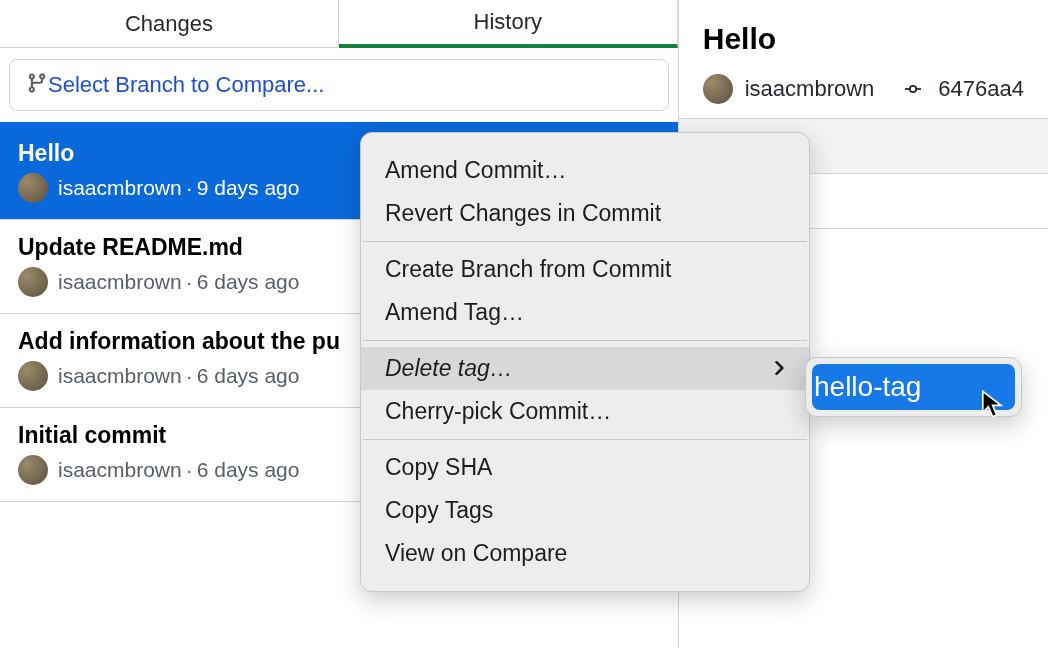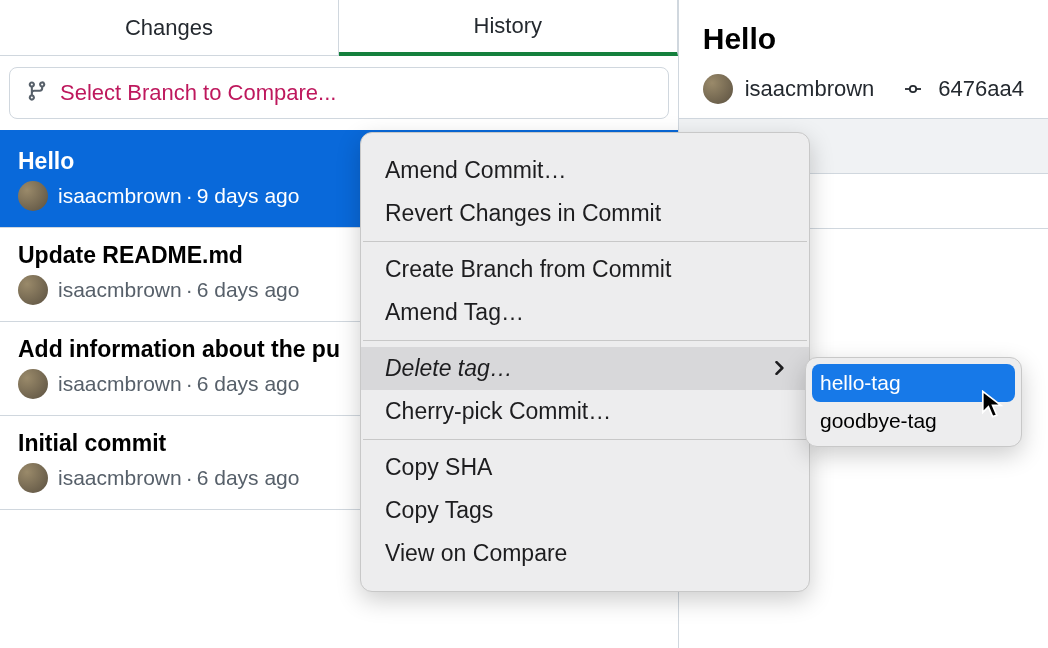--- a/index.html
+++ b/index.html
@@ -24,21 +24,21 @@
       border-right: 1px solid #d0d7de;
       display: flex;
       flex-direction: column;
     }
     .right-panel {
       flex: 1;
       padding: 0;
     }
     .tabs {
       display: flex;
-      height: 56px;
+      height: 48px;
       border-radius: 21px;
     }
     .tab {
       flex: 1;
       display: flex;
       align-items: center;
       justify-content: center;
       font-size: 22px;
       color: #24292f;
       cursor: pointer;
@@ -49,22 +49,21 @@
       border-bottom: 4px solid #15803d;
       font-weight: 400;
     }
     .branch-selector {
       margin: 11px 9px;
       border: 1px solid #d0d7de;
       border-radius: 8px;
       padding: 12px 16px;
       display: flex;
       align-items: center;
-      gap: 12px;
-      color: #be185d;
+      color: #1d4ed8;
       font-size: 22px;
       cursor: pointer;
     }
     .branch-icon {
       width: 22px;
       height: 26px;
       flex-shrink: 0;
     }
     .commit-list {
       flex: 1;
@@ -174,22 +173,22 @@
       top: 357px;
       left: 805px;
       width: 217px;
       background: #ededee;
       border: 1px solid #c8c8c8;
       border-radius: 12px;
       box-shadow: 0 8px 24px rgba(0,0,0,0.2);
       padding: 6px;
     }
     .submenu-item {
-      padding: 7px 8px;
-      font-size: 21px;
+      padding: 7px 2px;
+      font-size: 28px;
       border-radius: 8px;
       cursor: pointer;
     }
     .submenu-item.selected {
       background: #1779e8;
       color: #fff;
     }
     
     .cursor {
       position: absolute;
@@ -317,20 +316,19 @@
   <div class="menu-item">
     <span>Copy Tags</span>
   </div>
   <div class="menu-item">
     <span>View on Compare</span>
   </div>
 </div>
 
 <div class="submenu">
   <div class="submenu-item selected">hello-tag</div>
-  <div class="submenu-item">goodbye-tag</div>
 </div>
 
 <div class="cursor">
   <svg viewBox="0 0 20 20" width="28" height="28">
     <path d="M2 1 L2 16 L6 12 L9 19 L12 18 L9 11 L15 11 Z" fill="#000" stroke="#fff" stroke-width="1.2"></path>
   </svg>
 </div>
 
 </body></html>

